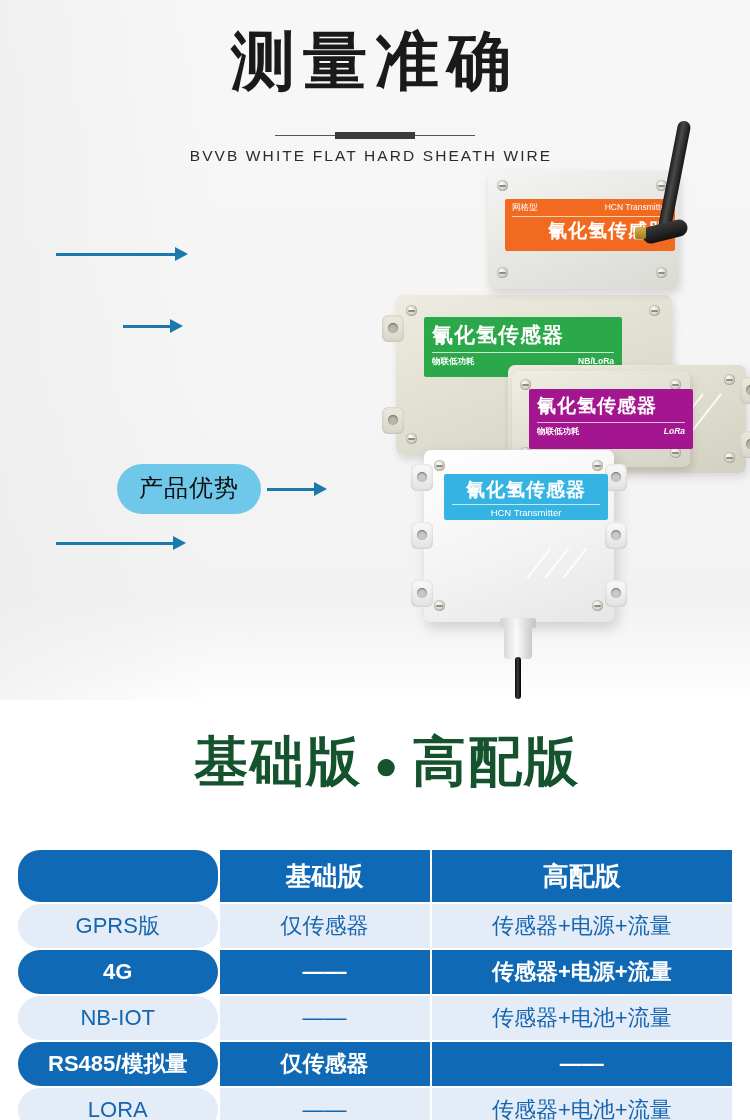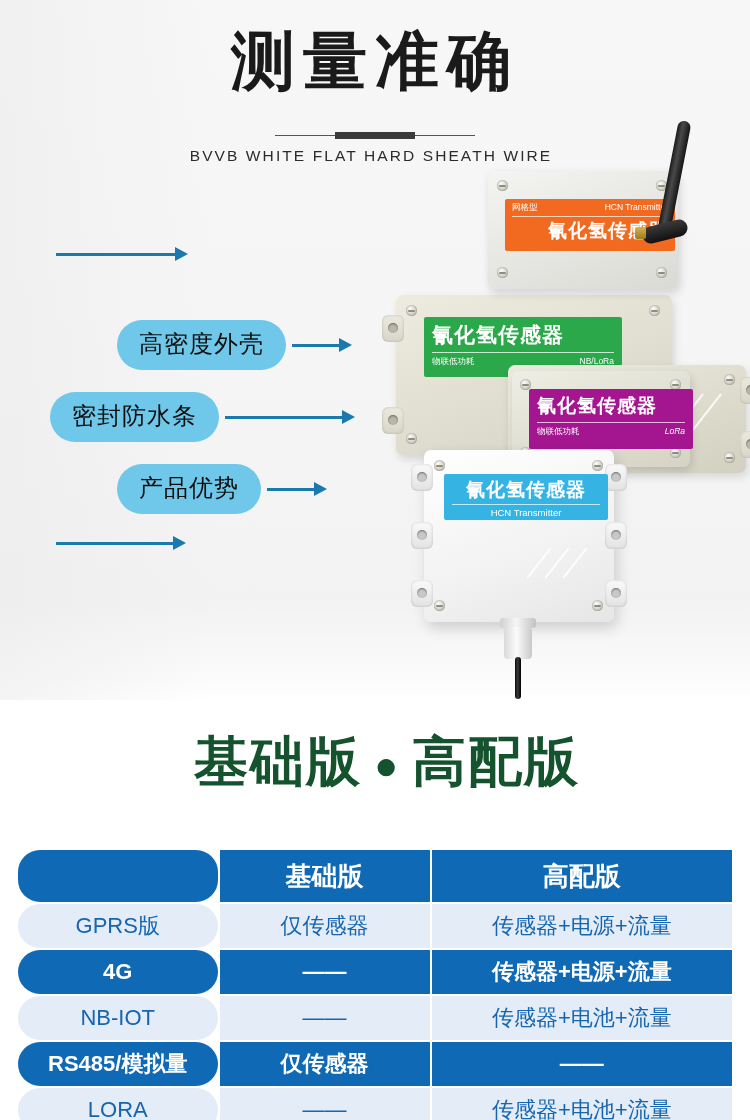--- a/index.html
+++ b/index.html
@@ -76,21 +76,21 @@
     content:"";position:absolute;left:6px;top:8px;width:10px;height:10px;border-radius:50%;
     background:#b9b7ab;box-shadow:inset 0 1px 2px rgba(0,0,0,.45);
   }
   .tab.white:after{background:#c8c8c8;}
   .label{
     position:absolute;border-radius:2px;color:#fff;overflow:hidden;
   }
   .label .big{
     font-size:21px;font-weight:700;letter-spacing:1px;white-space:nowrap;
   }
-  .label .small{font-size:8.5px;font-weight:400;white-space:nowrap;}
+  .label .small{font-size:8.5px;font-weight:700;white-space:nowrap;}
   .hatch{position:absolute;pointer-events:none;}
   .hatch i{
     position:absolute;display:block;width:2px;border-radius:2px;
     background:rgba(255,255,255,.85);transform:rotate(38deg);
   }
 
   
   .antenna{position:absolute;z-index:2;}
   .ant-rod{
     position:absolute;width:13px;height:112px;border-radius:8px;
@@ -271,34 +271,26 @@
     </div>
 
     <div class="feat" style="left:50px;top:248px;">
       <span class="arrow">
         <span class="shaft" style="width:120px;"></span>
           <span class="head"></span>
       </span>
     </div>
 
     <div class="feat" style="left:117px;top:320px;">
-      <span class="pill">高密度外壳</span>
       <span class="arrow">
         <span class="shaft" style="width:48px;"></span>
           <span class="head"></span>
       </span>
     </div>
 
-    <div class="feat" style="left:50px;top:392px;">
-      <span class="pill">密封防水条</span>
-      <span class="arrow">
-        <span class="shaft" style="width:118px;"></span>
-          <span class="head"></span>
-      </span>
-    </div>
 
     <div class="feat" style="left:117px;top:464px;">
       <span class="pill">产品优势</span>
       <span class="arrow">
         <span class="shaft" style="width:48px;"></span>
           <span class="head"></span>
       </span>
     </div>
 
     <div class="feat" style="left:50px;top:537px;">

